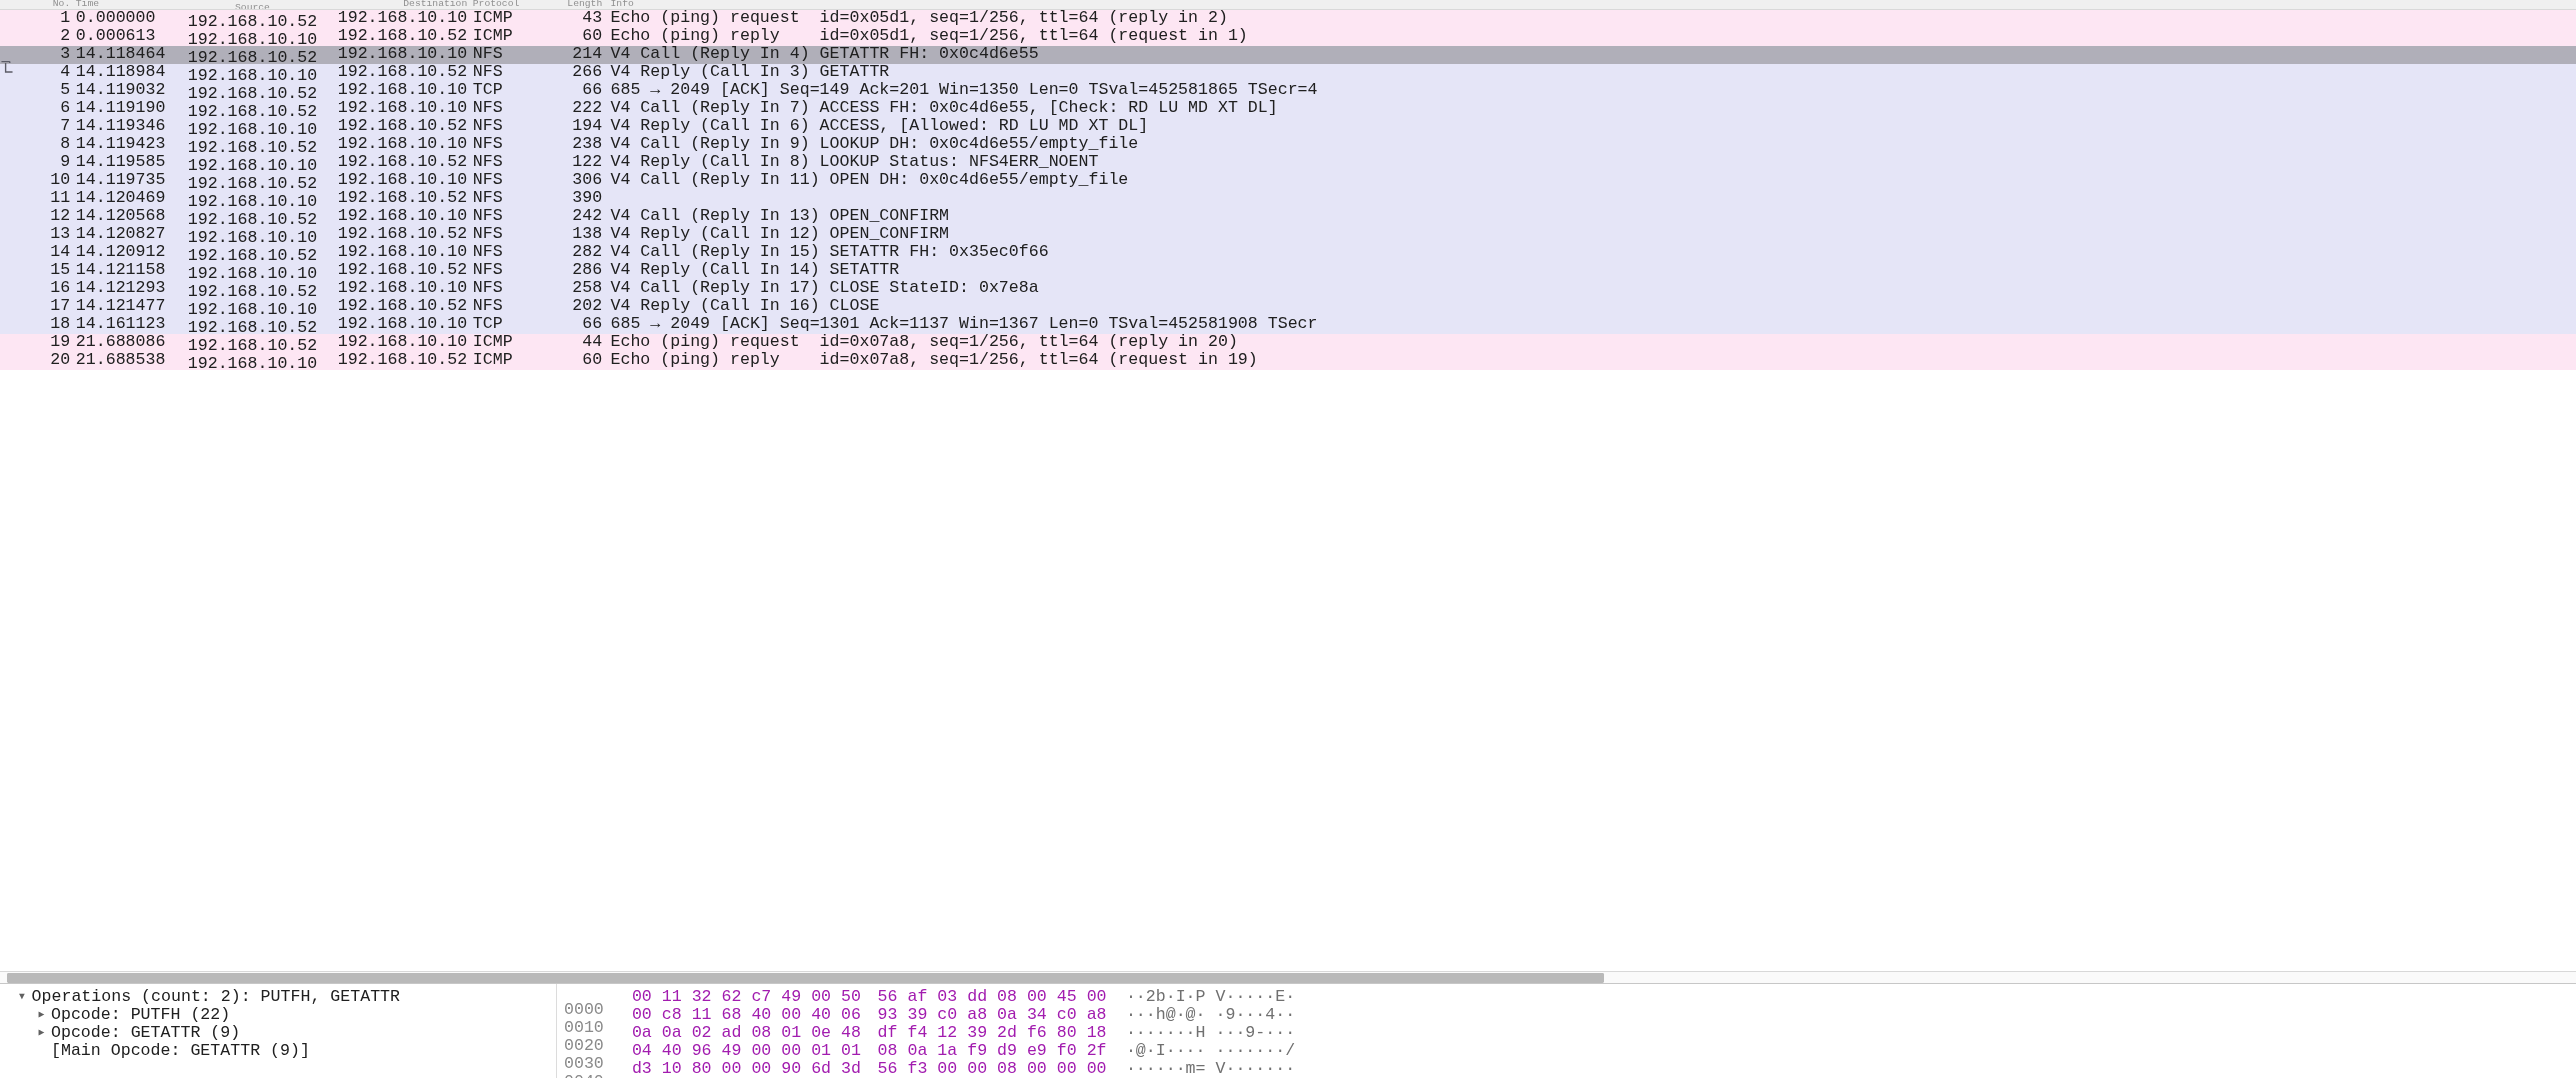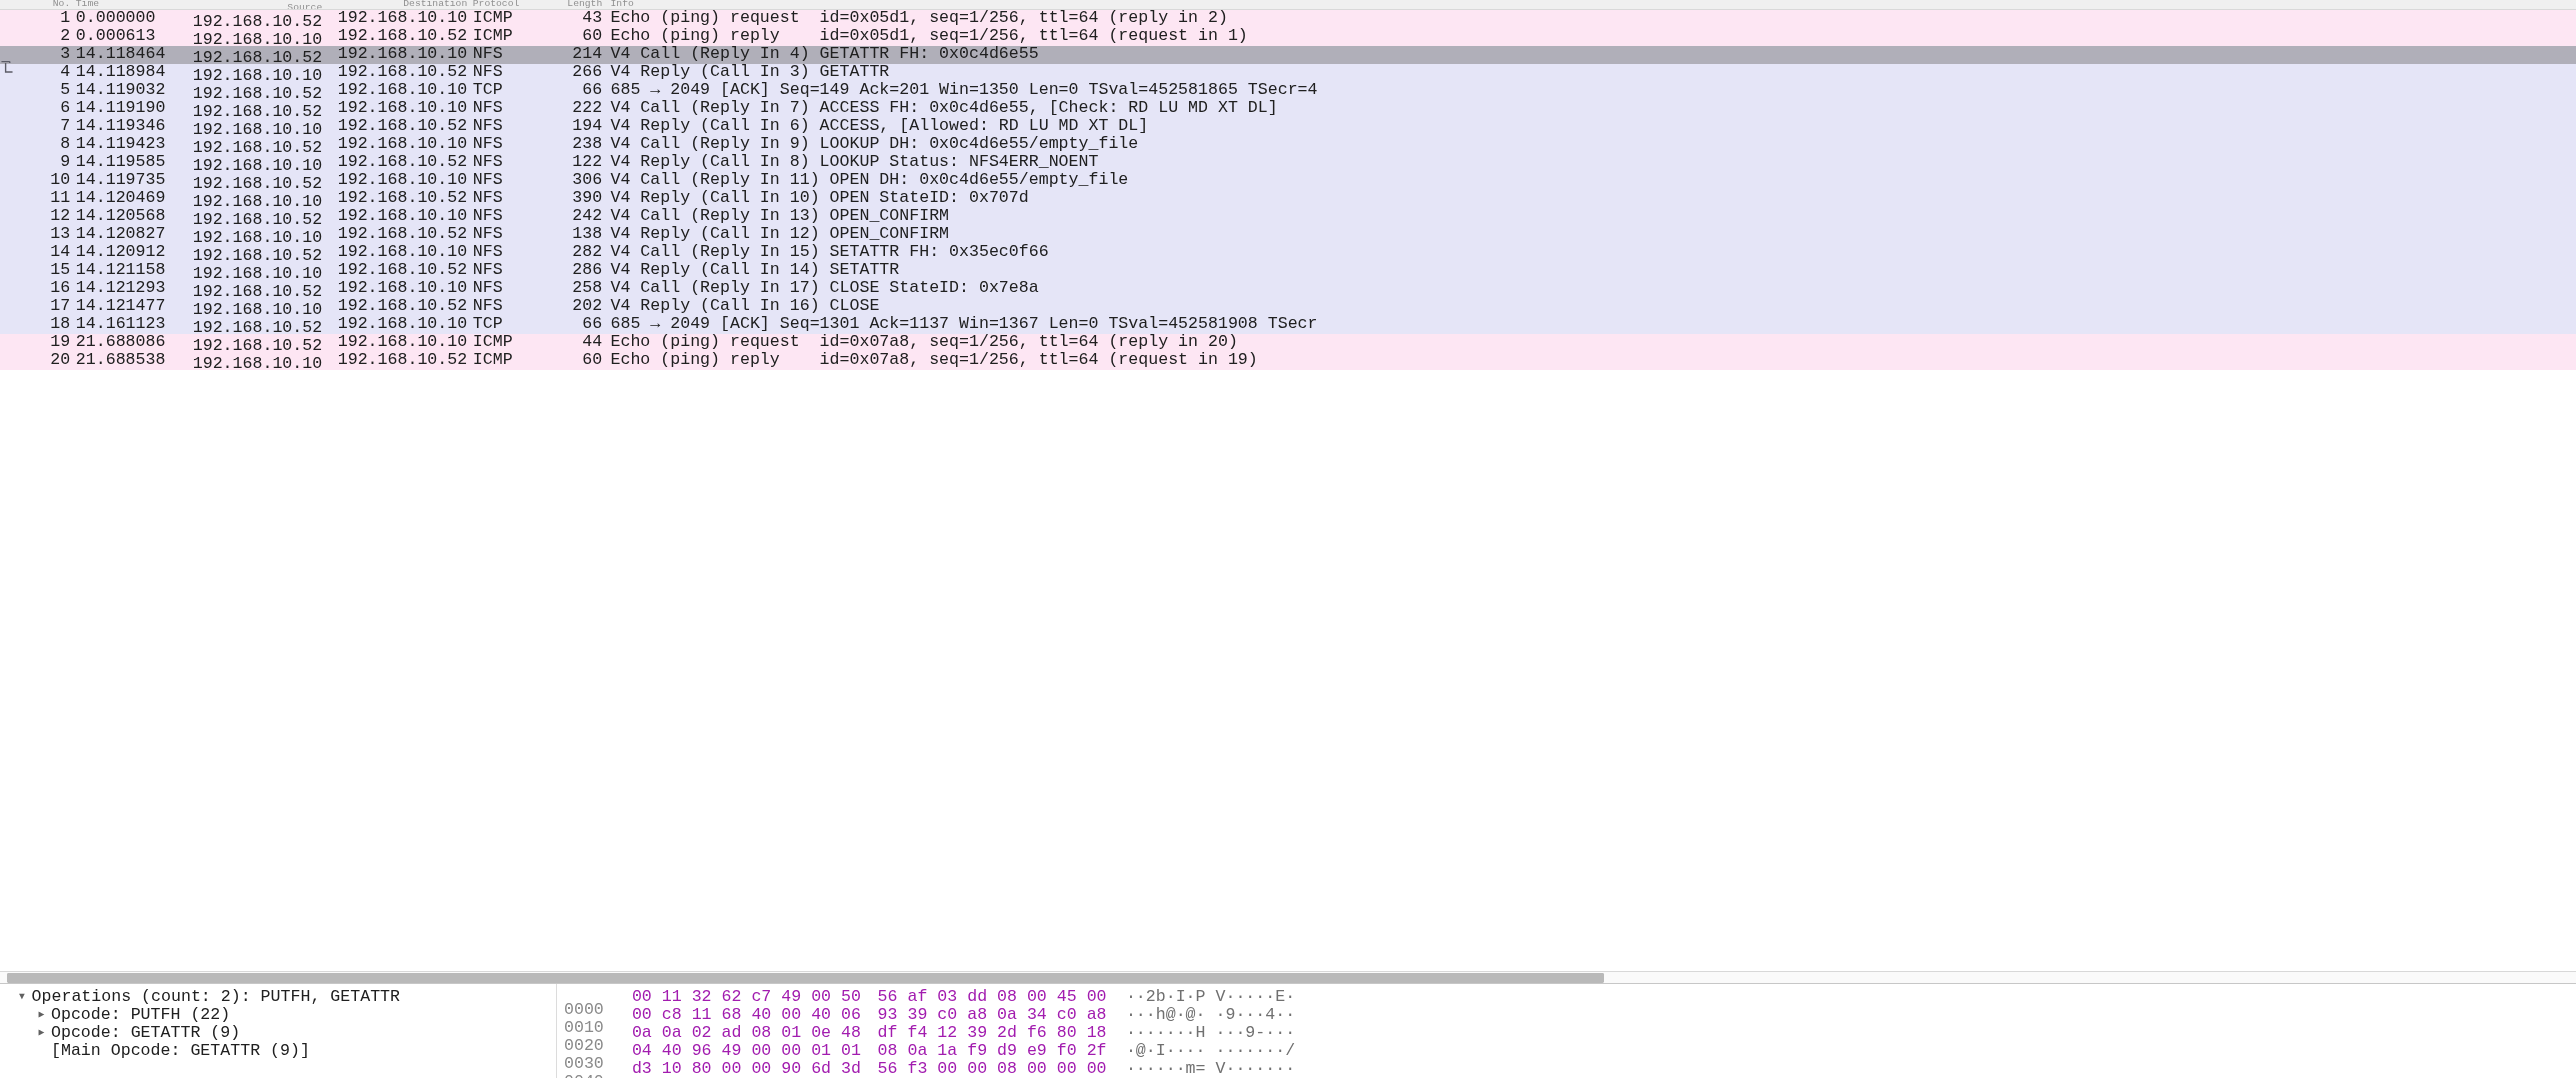--- a/index.html
+++ b/index.html
@@ -41,21 +41,21 @@
     background: #f0f0f0;
     color: #909090;
     font-size: 9.7px;
     border-bottom: 0.7px solid #d9d9d9;
     height: 9.7px;
     overflow: hidden;
   }
   .col { padding: 0 2.8px; overflow: hidden; text-overflow: clip; white-space: pre; }
   .c-no   { width: 59px;  text-align: right; }
   .c-time { width: 107px; text-align: left; }
-  .c-src  { width: 145px; text-align: right; margin-top: 8px; }
+  .c-src  { width: 145px; text-align: center; margin-top: 8px; }
   .c-dst  { width: 145px; text-align: right; }
   .c-prot { width: 83px; text-align: left; }
   .c-len  { width: 52px;  text-align: right; }
   .c-info { flex: 1 1 auto; text-align: left; padding-left: 5.5px;}
 
   .pkt-row { border-bottom: 0.7px solid transparent; }
   .bg-icmp     { background: #fde6f3; }
   .bg-nfs      { background: #e5e5f7; }
   .bg-selected { background: #b0afb9; }
 
@@ -264,21 +264,20 @@
             <div class="col c-info">V4 Call (Reply In 11) OPEN DH: 0x0c4d6e55/empty_file</div>
           </div>
           <div class="pkt-row bg-nfs">
             <div class="marker"></div>
             <div class="col c-no">11</div>
             <div class="col c-time">14.120469</div>
             <div class="col c-src">192.168.10.10</div>
             <div class="col c-dst">192.168.10.52</div>
             <div class="col c-prot">NFS</div>
             <div class="col c-len">390</div>
-            <div class="col c-info">V4 Reply (Call In 10) OPEN StateID: 0x707d</div>
           </div>
           <div class="pkt-row bg-nfs">
             <div class="marker"></div>
             <div class="col c-no">12</div>
             <div class="col c-time">14.120568</div>
             <div class="col c-src">192.168.10.52</div>
             <div class="col c-dst">192.168.10.10</div>
             <div class="col c-prot">NFS</div>
             <div class="col c-len">242</div>
             <div class="col c-info">V4 Call (Reply In 13) OPEN_CONFIRM</div>

